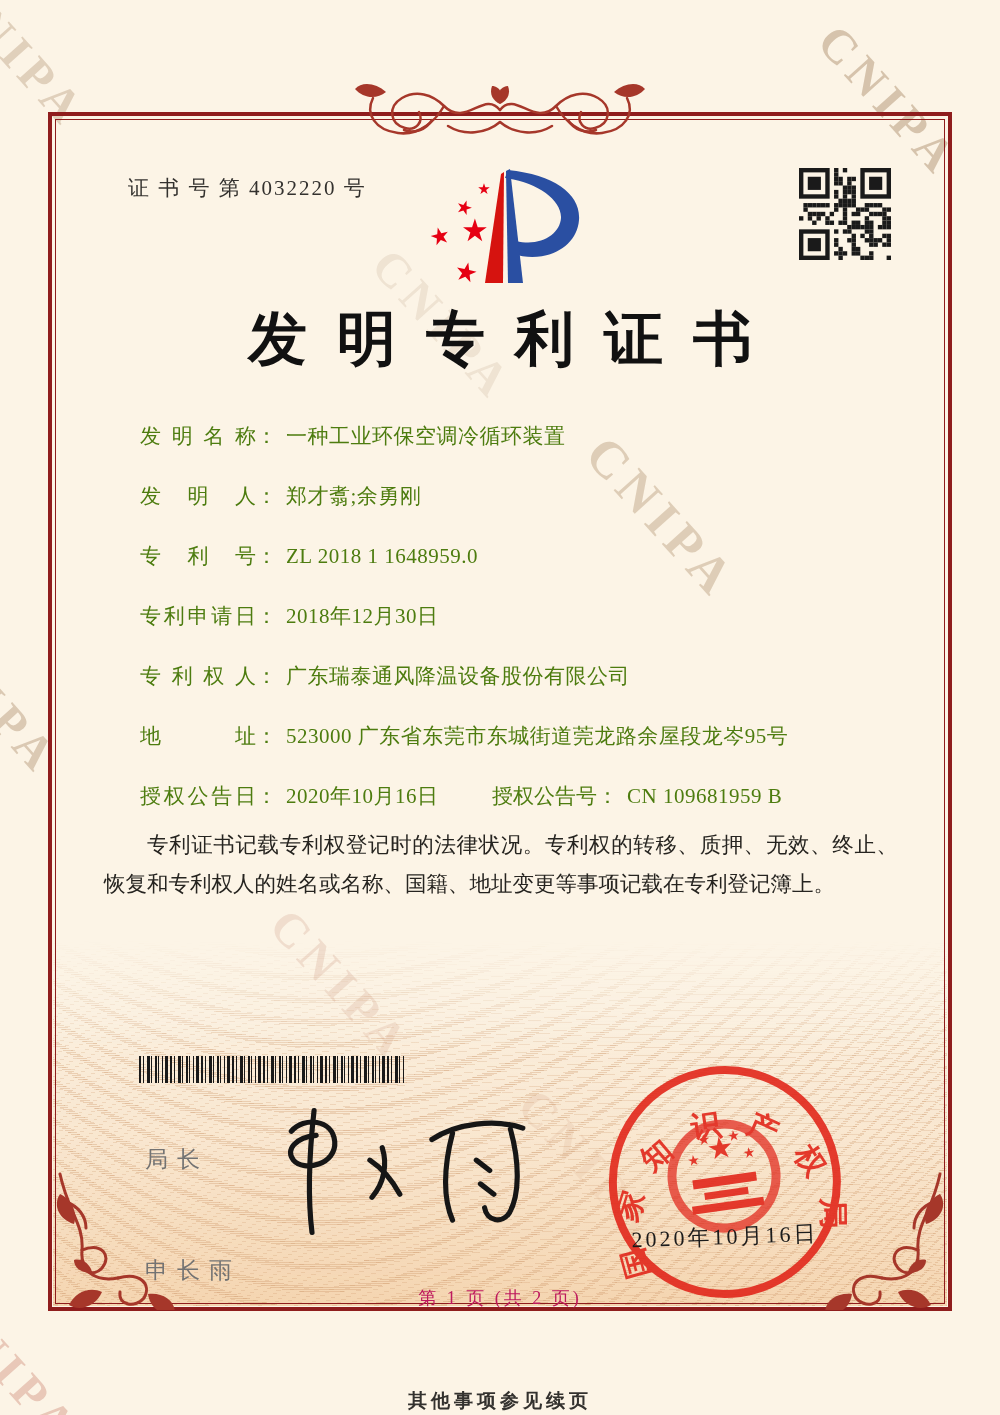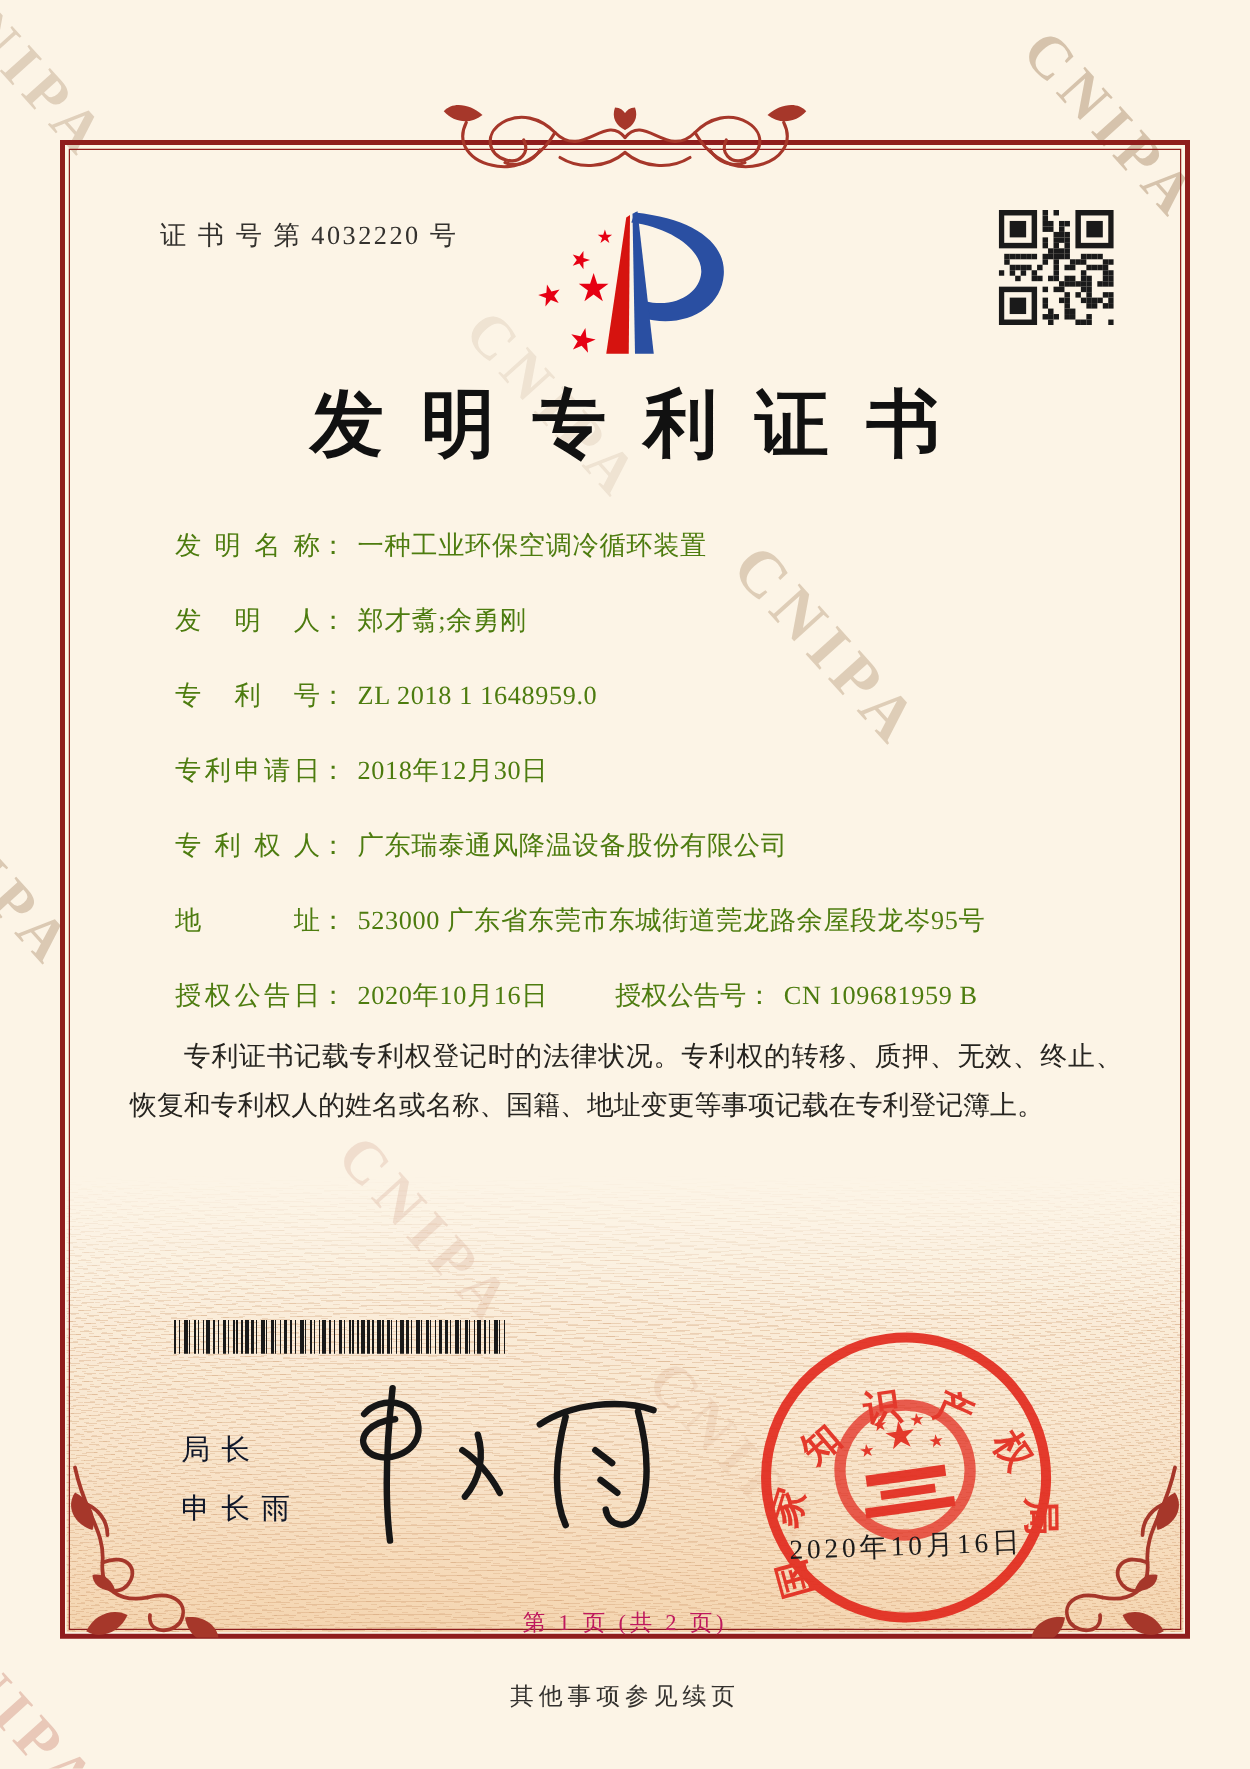--- a/index.html
+++ b/index.html
@@ -61,32 +61,32 @@
     background:repeating-linear-gradient(90deg,
       #191919 0 2px, transparent 2px 4px,
       #191919 4px 5px, transparent 5px 8px,
       #191919 8px 11px, transparent 11px 12px,
       #191919 12px 13px, transparent 13px 16px,
       #191919 16px 18px, transparent 18px 19px,
       #191919 19px 20px, transparent 20px 23px,
       #191919 23px 24px, transparent 24px 26px,
       #191919 26px 29px, transparent 29px 31px);}
   .director{position:absolute;left:145px;font-family:"Liberation Sans","DejaVu Sans",sans-serif;
-            font-size:23px;letter-spacing:9px;color:#0f172a;}
-  .d1{top:1144px;} .d2{top:1191px;}
+            font-size:23px;letter-spacing:9px;color:#737373;}
+  .d1{top:1144px;} .d2{top:1255px;}
   .sign{position:absolute;left:250px;top:1096px;width:310px;height:150px;}
 
   .seal{position:absolute;left:594px;top:1058px;width:262px;height:250px;transform:rotate(-8deg);}
   .seal-date{position:absolute;left:600px;top:1222px;width:250px;text-align:center;font-size:22px;
              letter-spacing:3px;color:#1b1b1b;transform:rotate(-2deg);z-index:6;}
 
   .page-info{position:absolute;left:0;top:1286px;width:100%;text-align:center;font-size:18px;
              letter-spacing:3px;color:#be185d;}
-  .footer-note{position:absolute;left:0;top:1344px;width:100%;text-align:center;font-size:19px;
-               letter-spacing:4px;color:#33312e;}
+  .footer-note{position:absolute;left:0;top:1388px;width:100%;text-align:center;font-size:19px;
+               letter-spacing:4px;color:#33312e;font-weight:bold;}
 
   svg text.star{font-family:"DejaVu Sans","Liberation Sans",sans-serif;}
   svg text.sealtxt{font-family:"Liberation Serif","DejaVu Serif",serif;font-weight:bold;}
 </style>
 </head>
 <body>
 
 <div class="page">
 
   <div class="wm w1">CNIPA</div>

